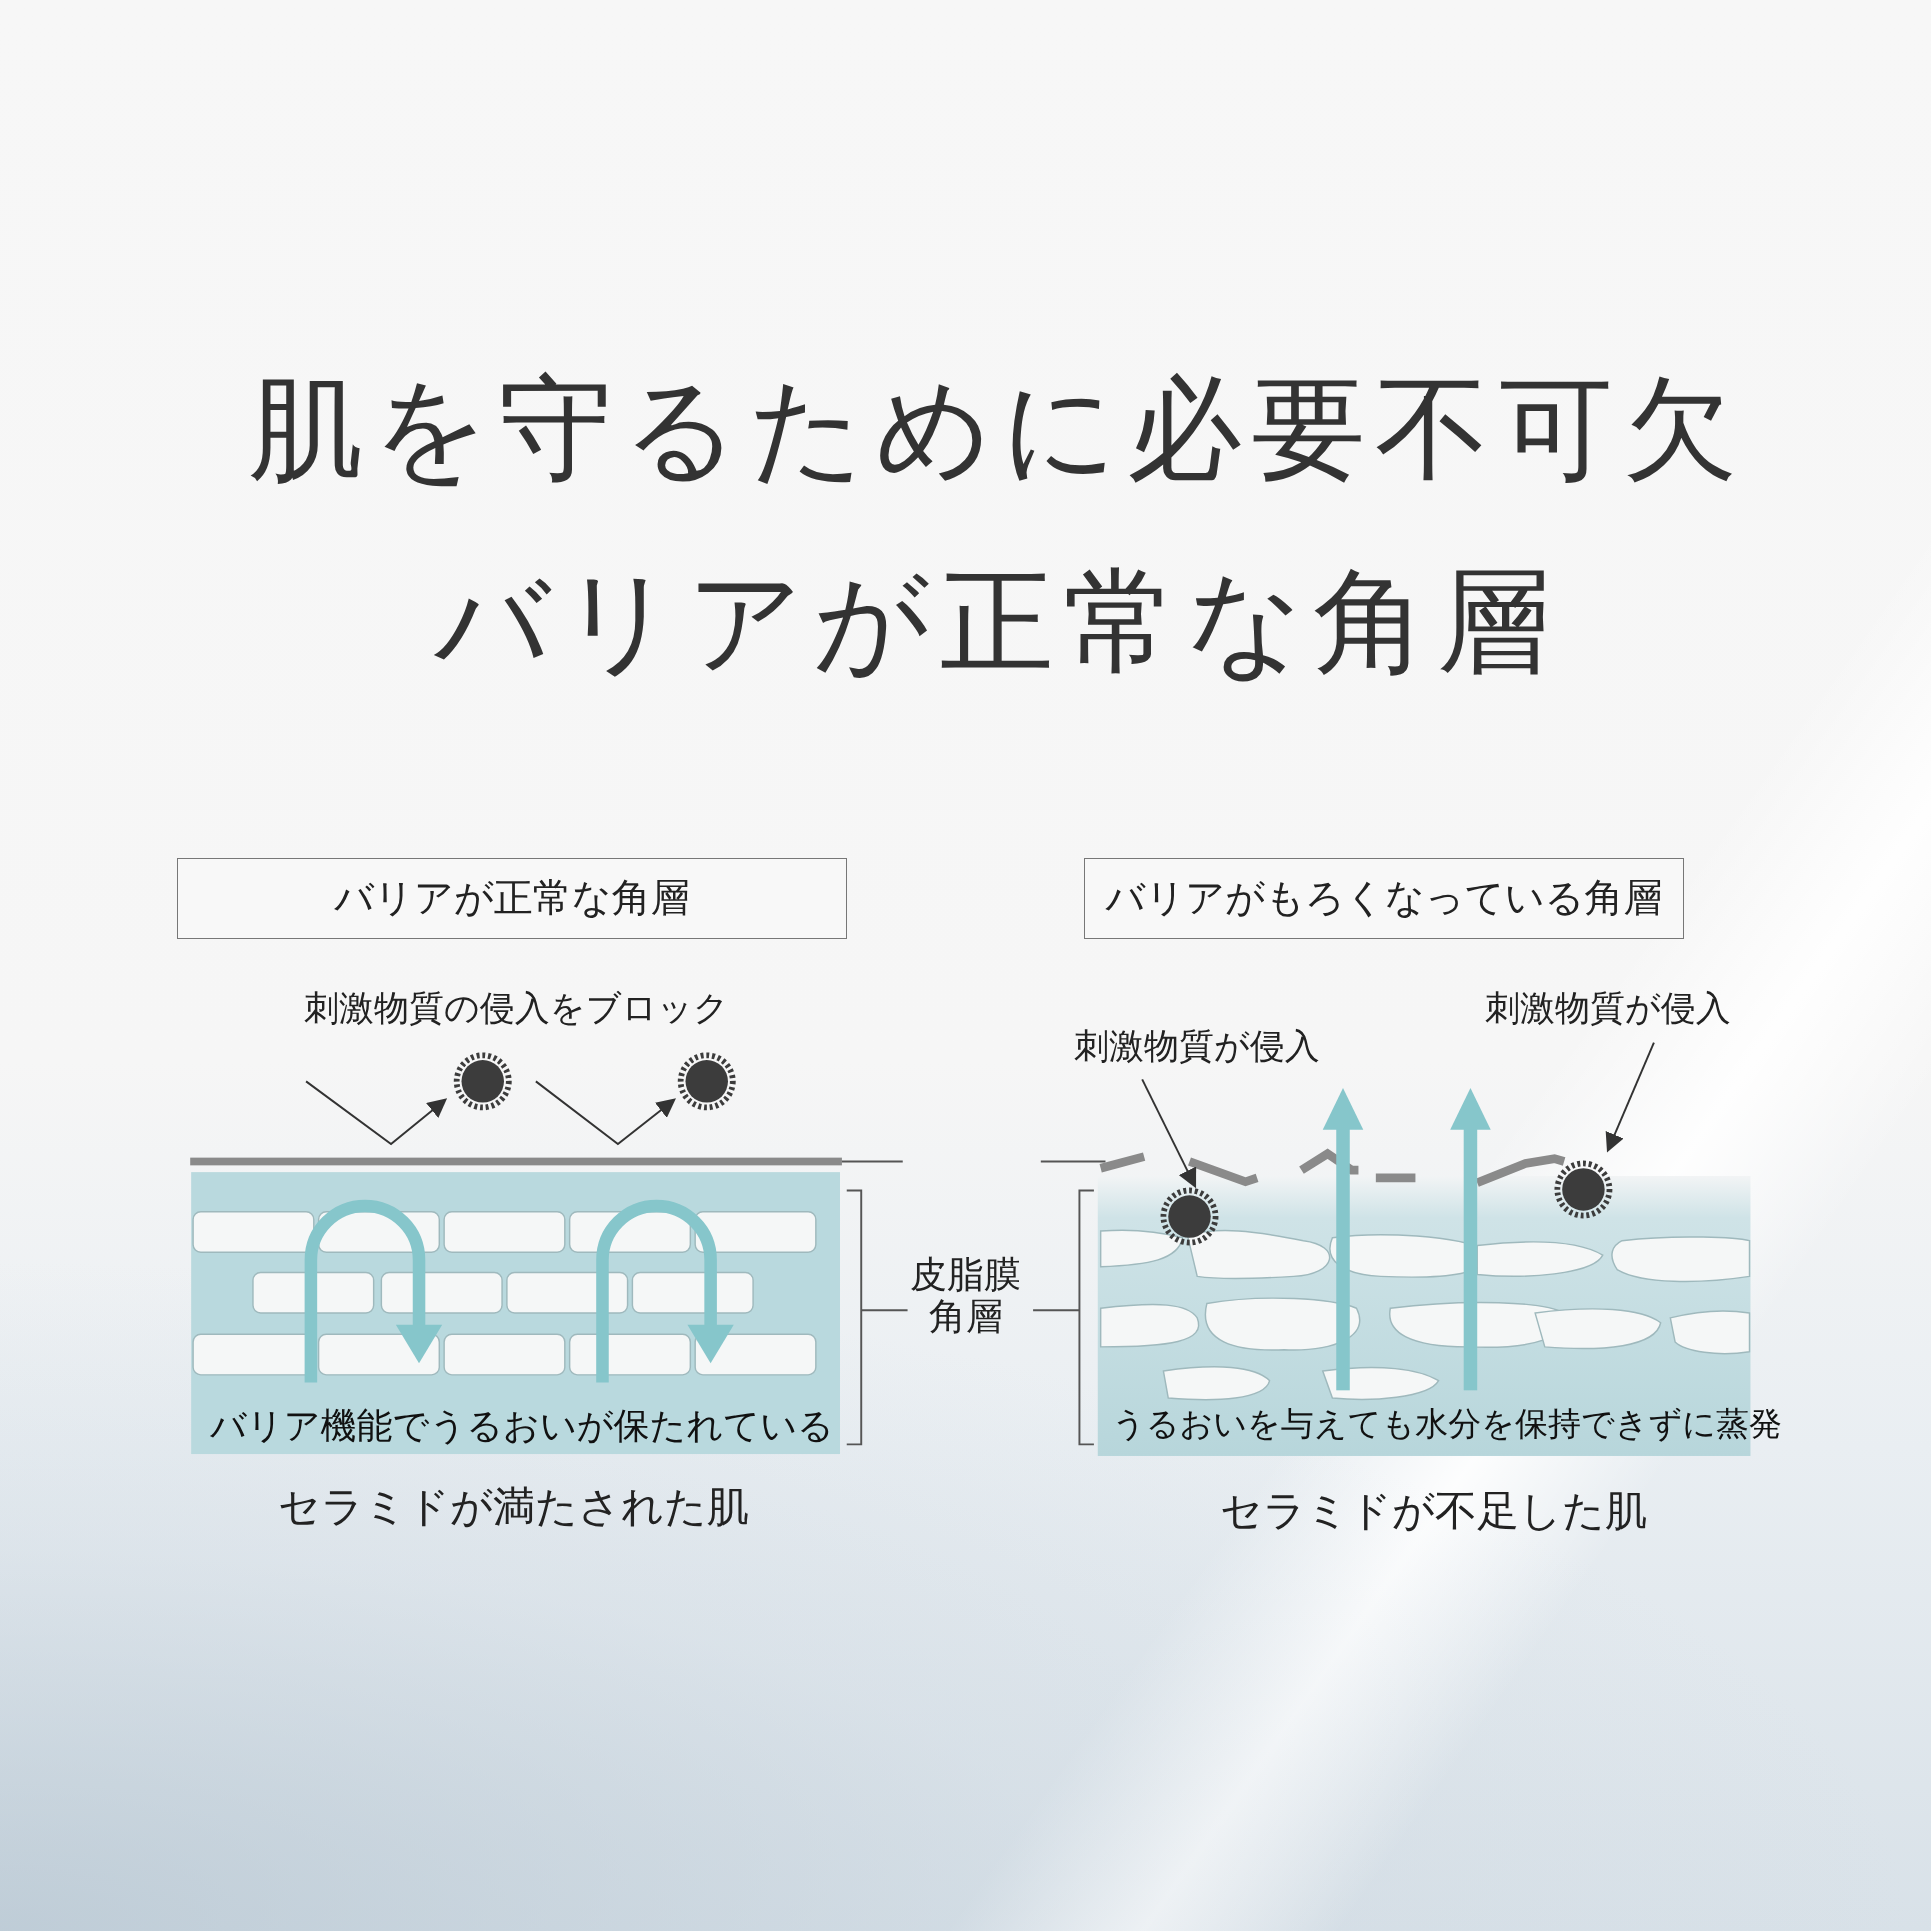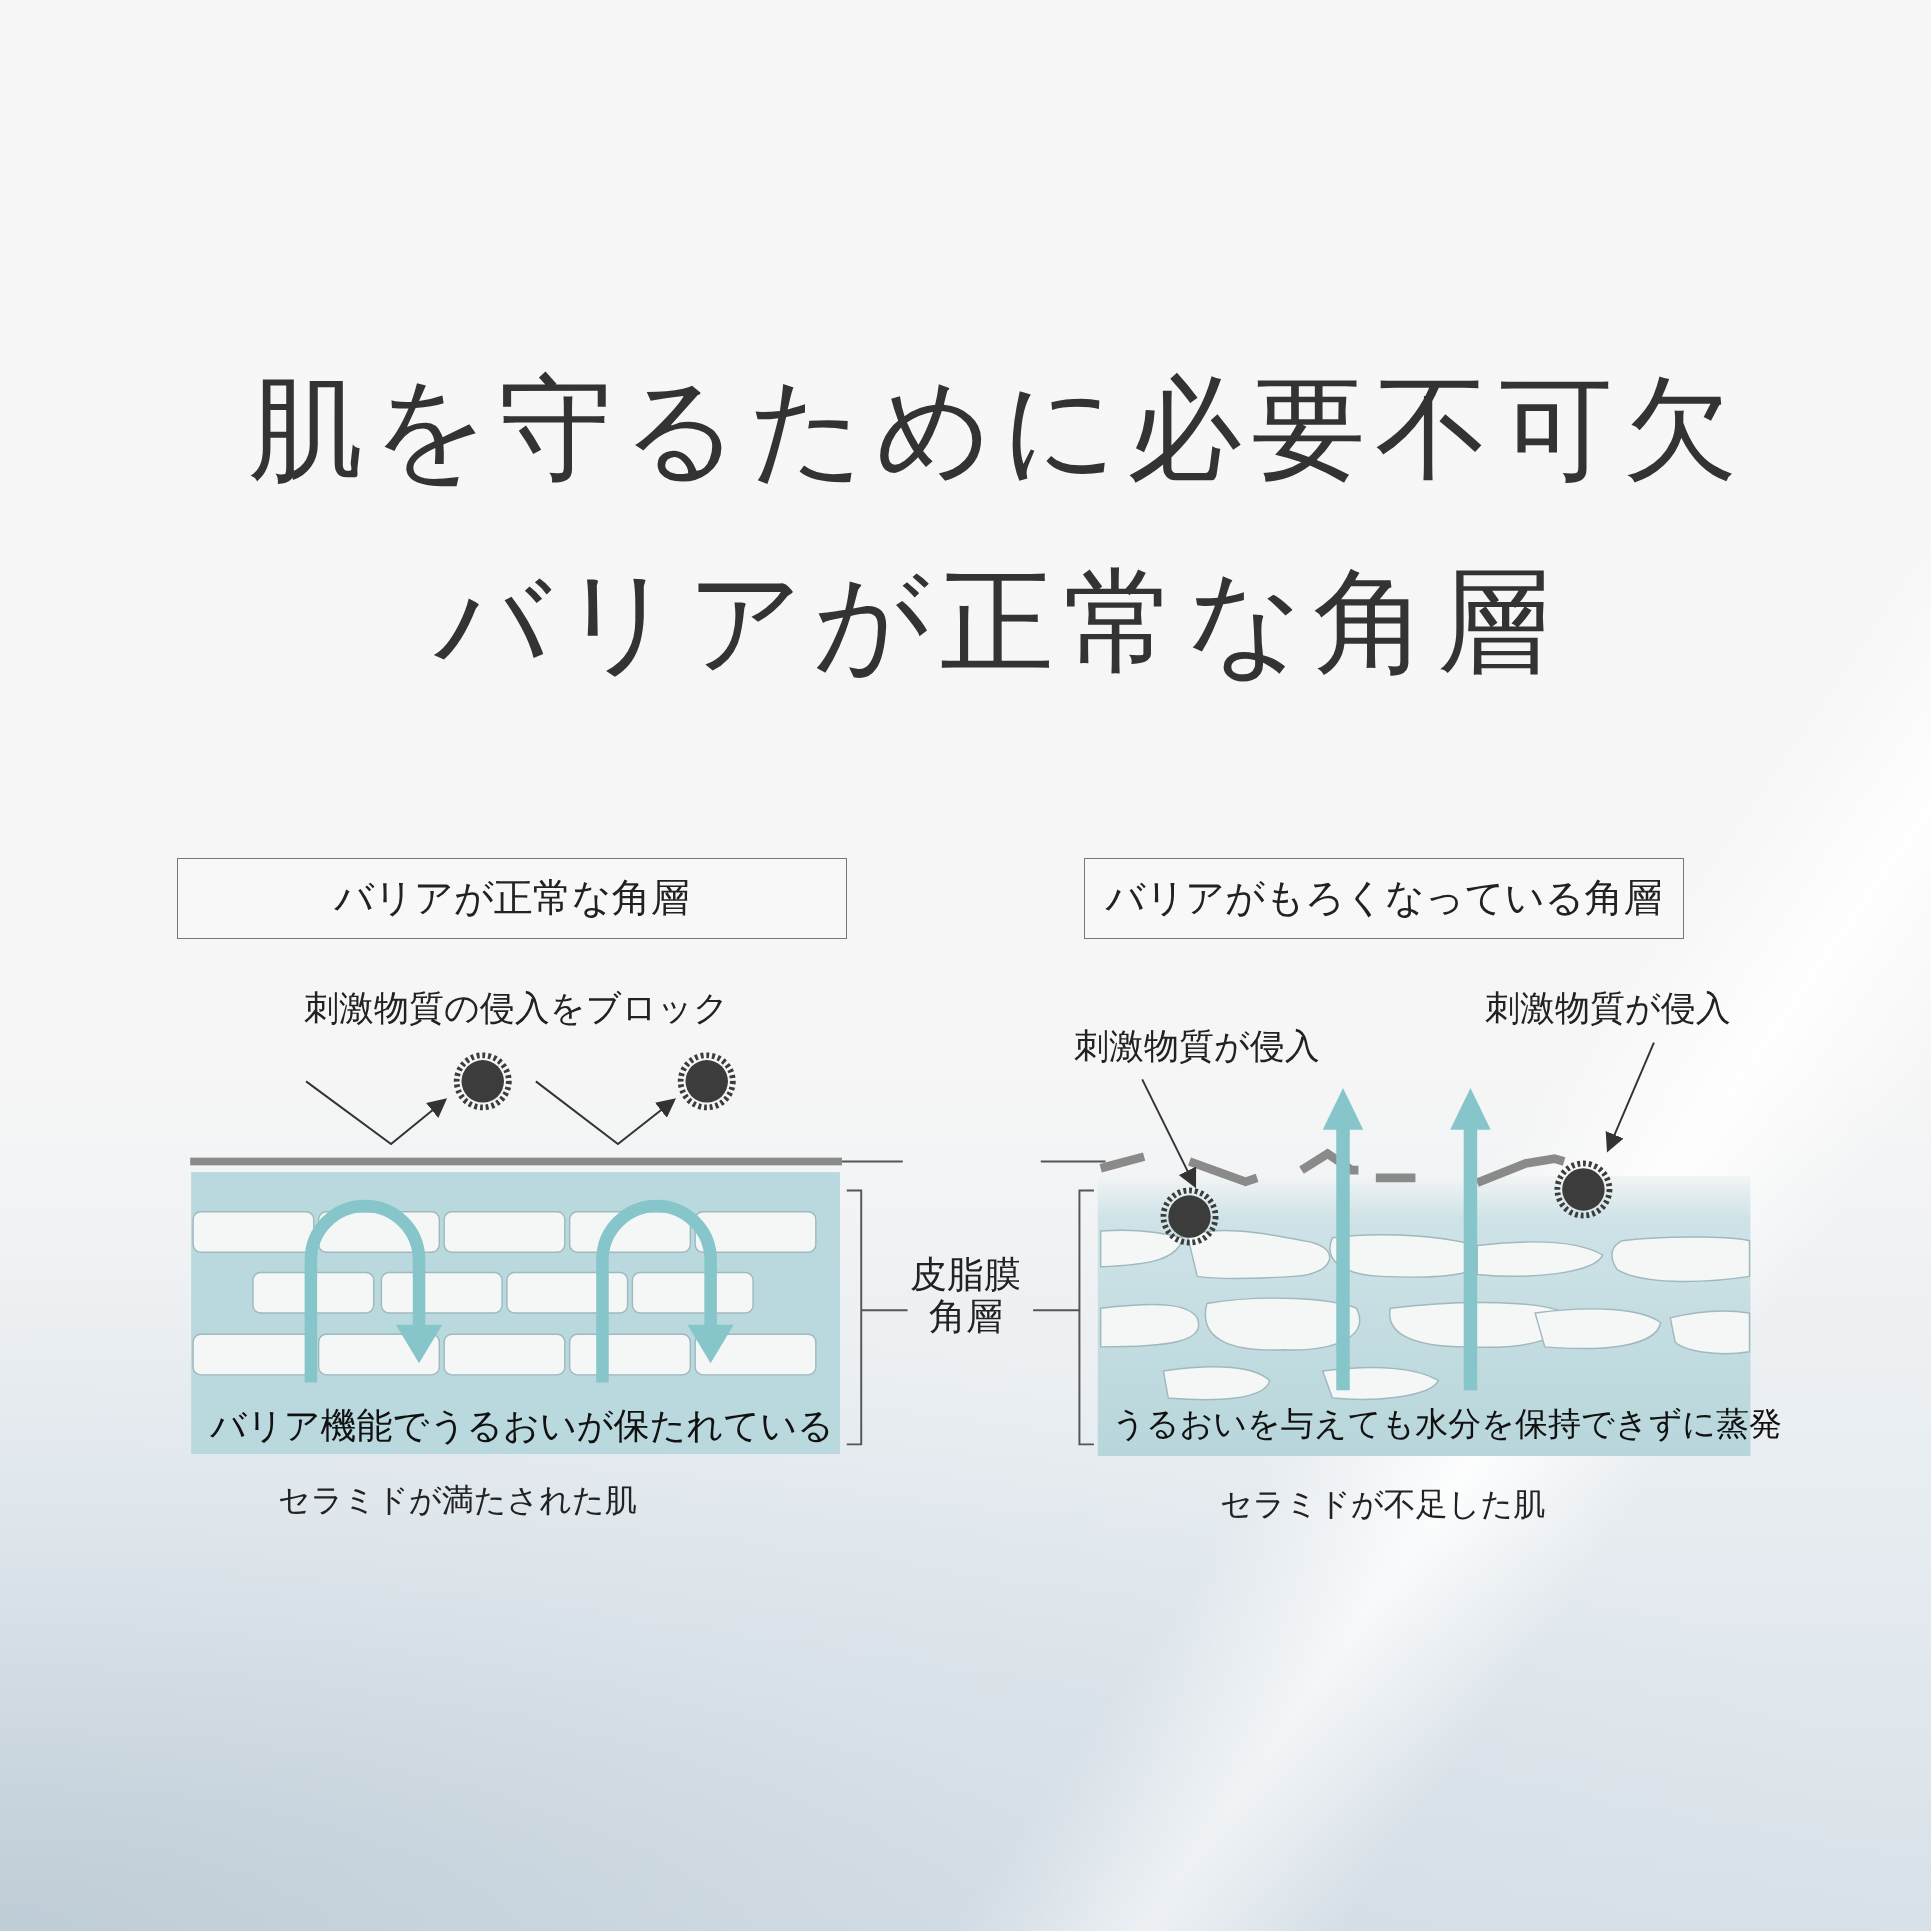--- a/index.html
+++ b/index.html
@@ -25,21 +25,21 @@
     line-height:1;
     padding-left:32px;
   }
   .t1 { top:372px; }
   .t2 { top:565px; }
   .boxlabel {
     position:absolute; height:81px; border:1.9px solid #777; background:#f8f8f8;
     box-sizing:border-box; text-align:center; font-size:39px; line-height:77px; color:#222;
   }
   .lbl { position:absolute; font-size:35px; color:#222; white-space:nowrap; }
-  .cap { position:absolute; font-size:32px; color:#222; white-space:nowrap; }
+  .cap { position:absolute; font-size:42px; color:#222; white-space:nowrap; }
   svg { position:absolute; left:0; top:0; }
   .inlay { position:absolute; font-size:35px; color:#111; white-space:nowrap; }
 </style>
 </head>
 <body>
 
 <div class="bg"></div>
 <div class="bg2"></div>
 
 <div class="title t1">肌を守るために必要不可欠</div>

